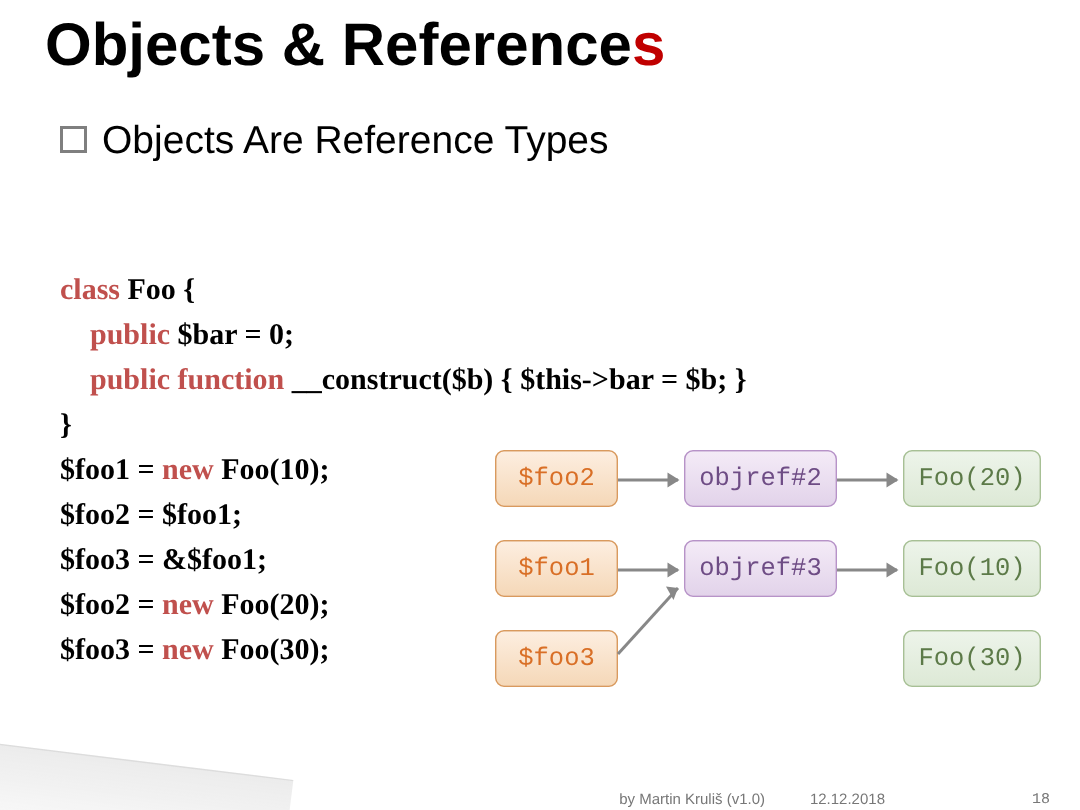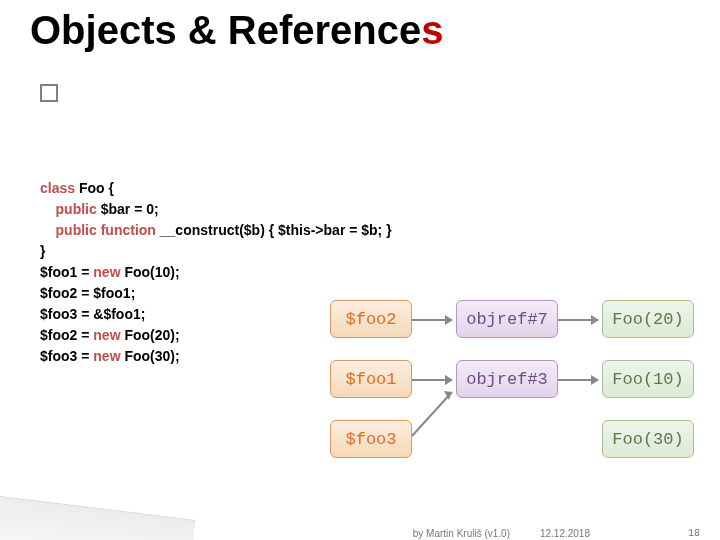--- a/index.html
+++ b/index.html
@@ -56,22 +56,22 @@
     height: 6px;
     border: 1px solid #aaa;
     border-radius: 2px;
     margin-right: 10px;
     transform: translateY(-3px);
   }
   .code {
     position: absolute;
     top: 178px;
     left: 40px;
-    font-family: Liberation Sans, sans-serif;
-    font-size: 14px;
+    font-family: Liberation Serif, serif;
+    font-size: 20px;
     font-weight: bold;
     line-height: 1.5;
     white-space: pre;
   }
   .kw { color: #c0504d; }
   .diagram {
     position: absolute;
     top: 300px;
     left: 330px;
   }
@@ -155,39 +155,39 @@
 </style>
 </head>
 <body>
 
 <div class="slide">
   <div class="title">
     <span>Objects &amp; Reference</span><span class="accent">s</span>
   </div>
 
   <div class="bullet-l1">
-    <span class="box"></span>
+    <span class="box"></span><span>Objects Are Reference Types</span>
   </div>
 
 
   <div class="code"><span class="kw">class</span><span> Foo {</span>
 <span>    </span><span class="kw">public</span><span> $bar = 0;</span>
 <span>    </span><span class="kw">public function</span><span> __construct($b) { $this-&gt;bar = $b; }</span>
 <span>}</span>
 <span>$foo1 = </span><span class="kw">new</span><span> Foo(10);</span>
 <span>$foo2 = $foo1;</span>
 <span>$foo3 = &amp;$foo1;</span>
 <span>$foo2 = </span><span class="kw">new</span><span> Foo(20);</span>
 <span>$foo3 = </span><span class="kw">new</span><span> Foo(30);</span></div>
 
   <div class="diagram">
 
     <div class="dbox var" style="left:0px; top:0px;">$foo2</div>
     <div class="arrow" style="left:82px; top:19px; width:40px;"></div>
-    <div class="dbox ref" style="left:126px; top:0px;">objref#7</div>
+    <div class="dbox ref" style="left:126px; top:0px;">objref#2</div>
     <div class="arrow" style="left:228px; top:19px; width:40px;"></div>
     <div class="dbox obj" style="left:272px; top:0px;">Foo(20)</div>
 
     <div class="dbox var" style="left:0px; top:60px;">$foo1</div>
     <div class="arrow" style="left:82px; top:79px; width:40px;"></div>
     <div class="dbox ref" style="left:126px; top:60px;">objref#3</div>
     <div class="arrow" style="left:228px; top:79px; width:40px;"></div>
     <div class="dbox obj" style="left:272px; top:60px;">Foo(10)</div>
 
     <div class="dbox var" style="left:0px; top:120px;">$foo3</div>

